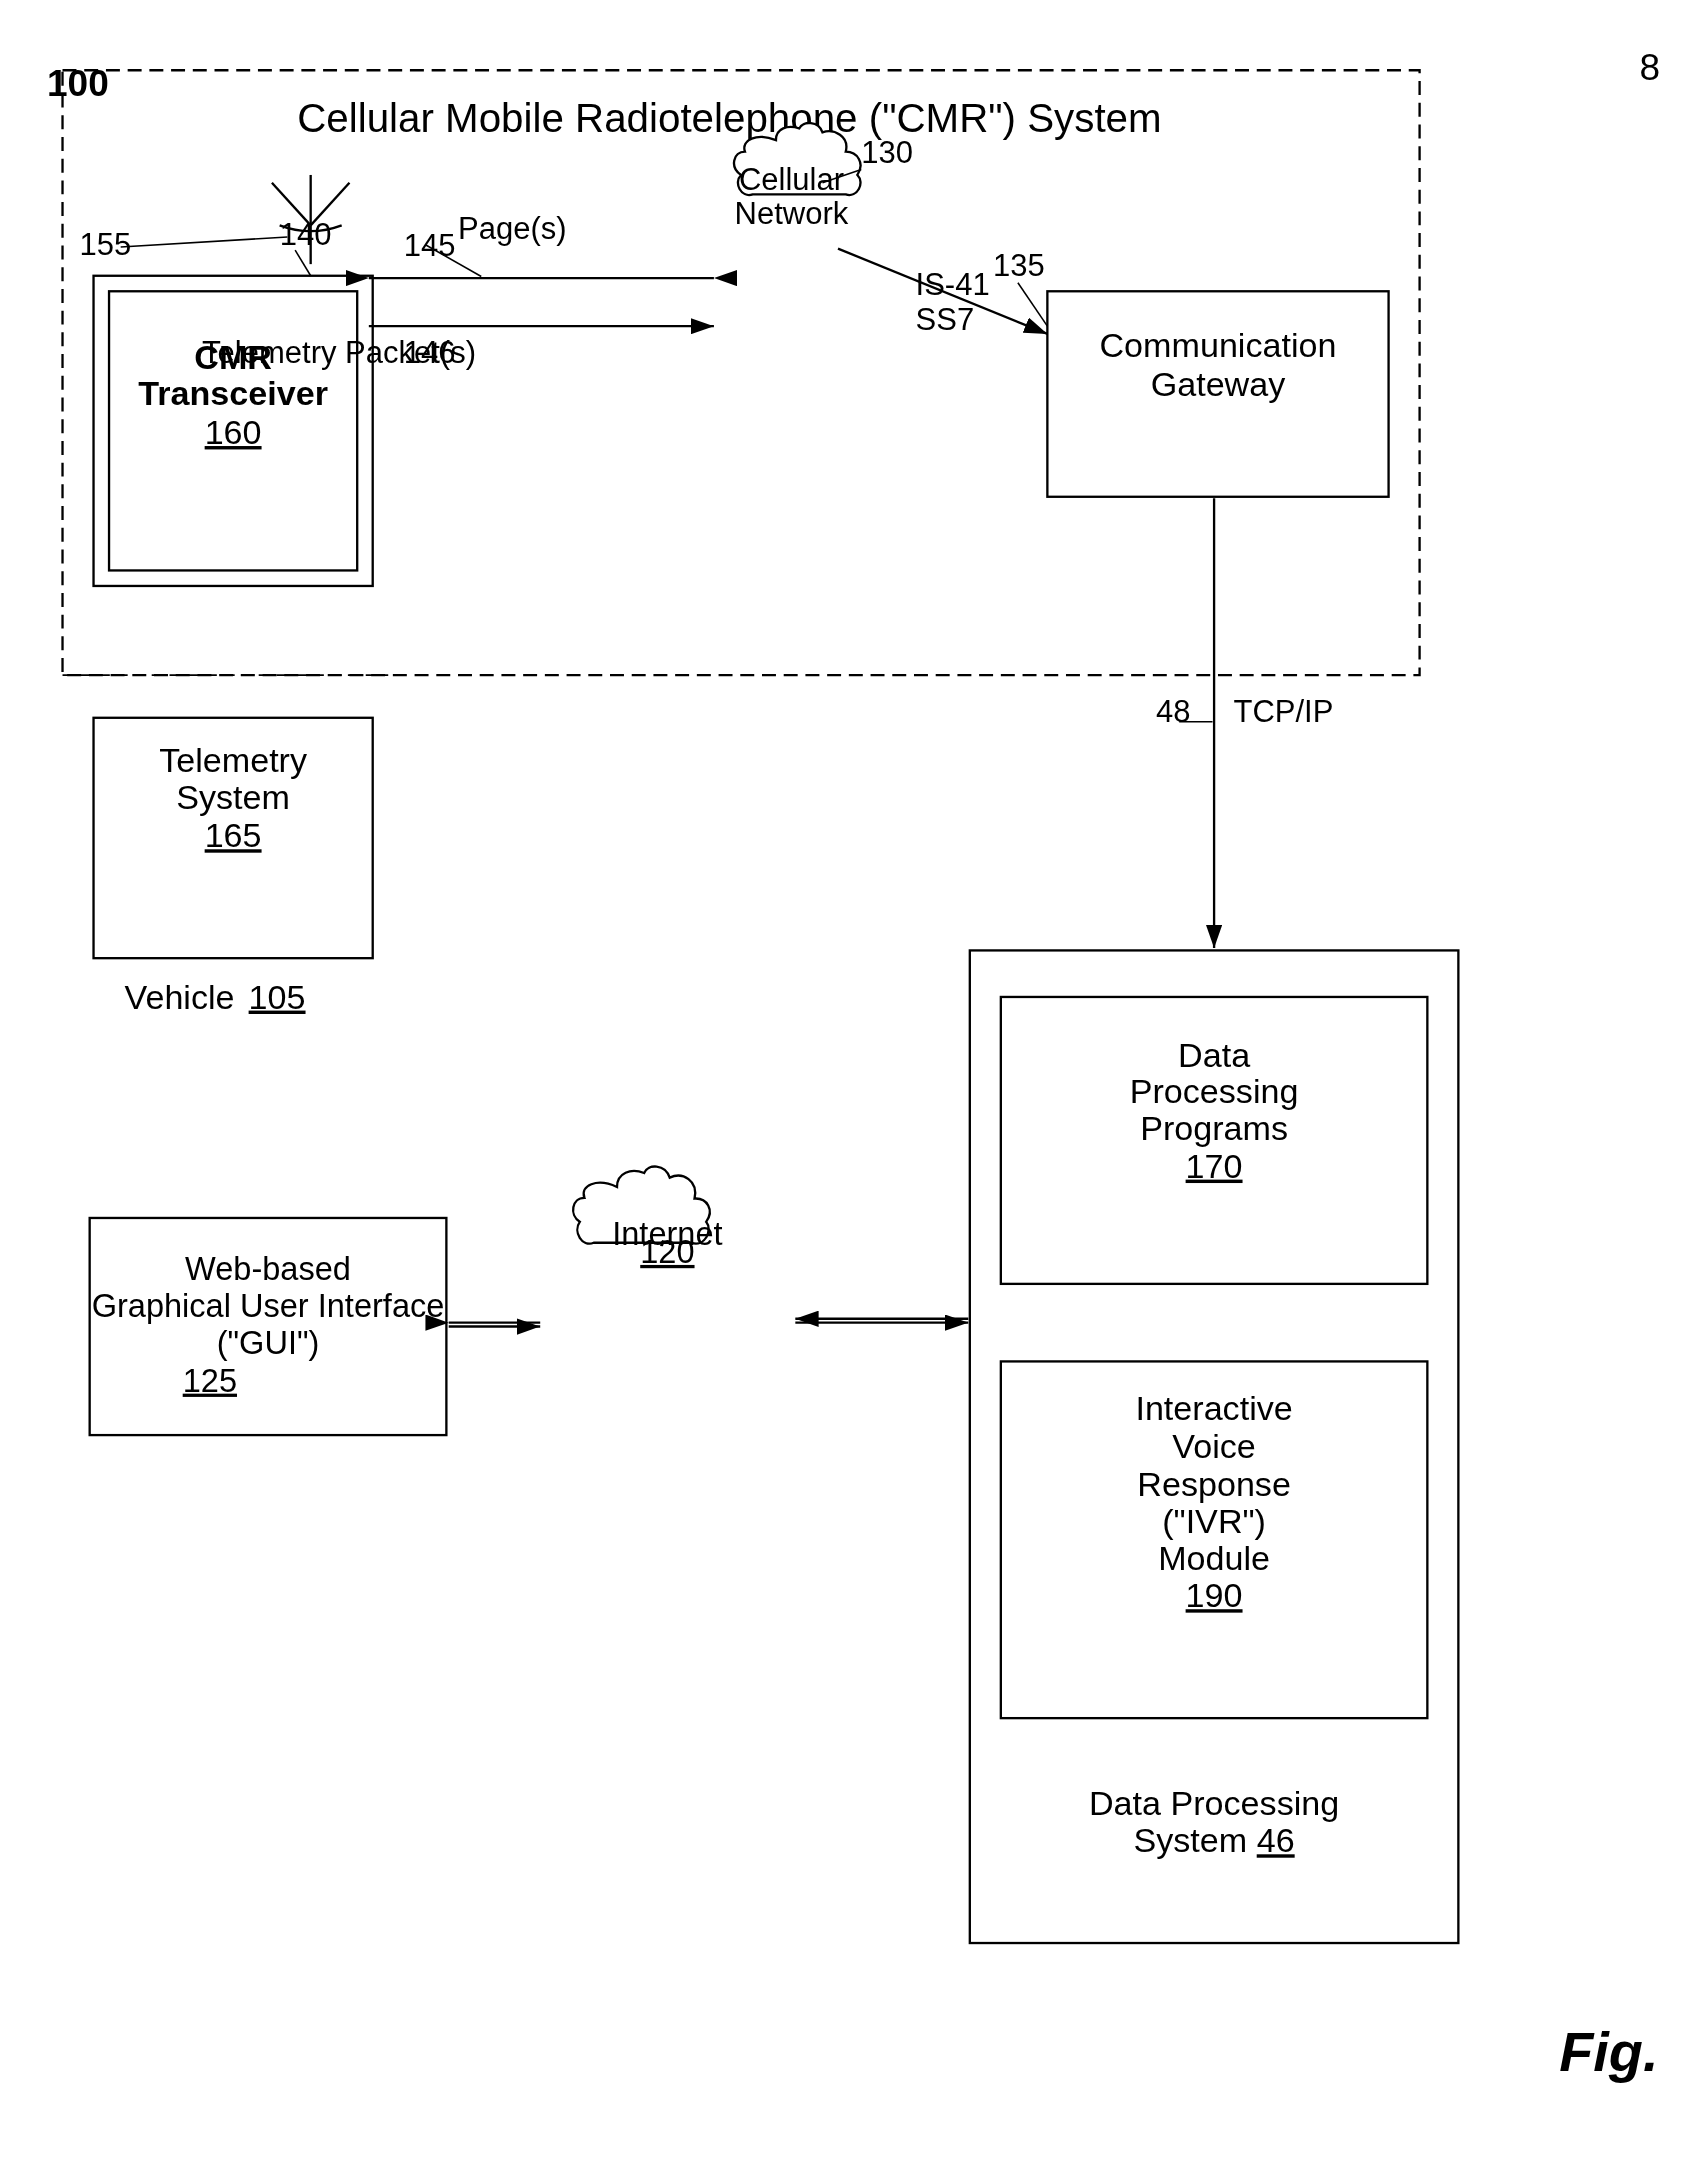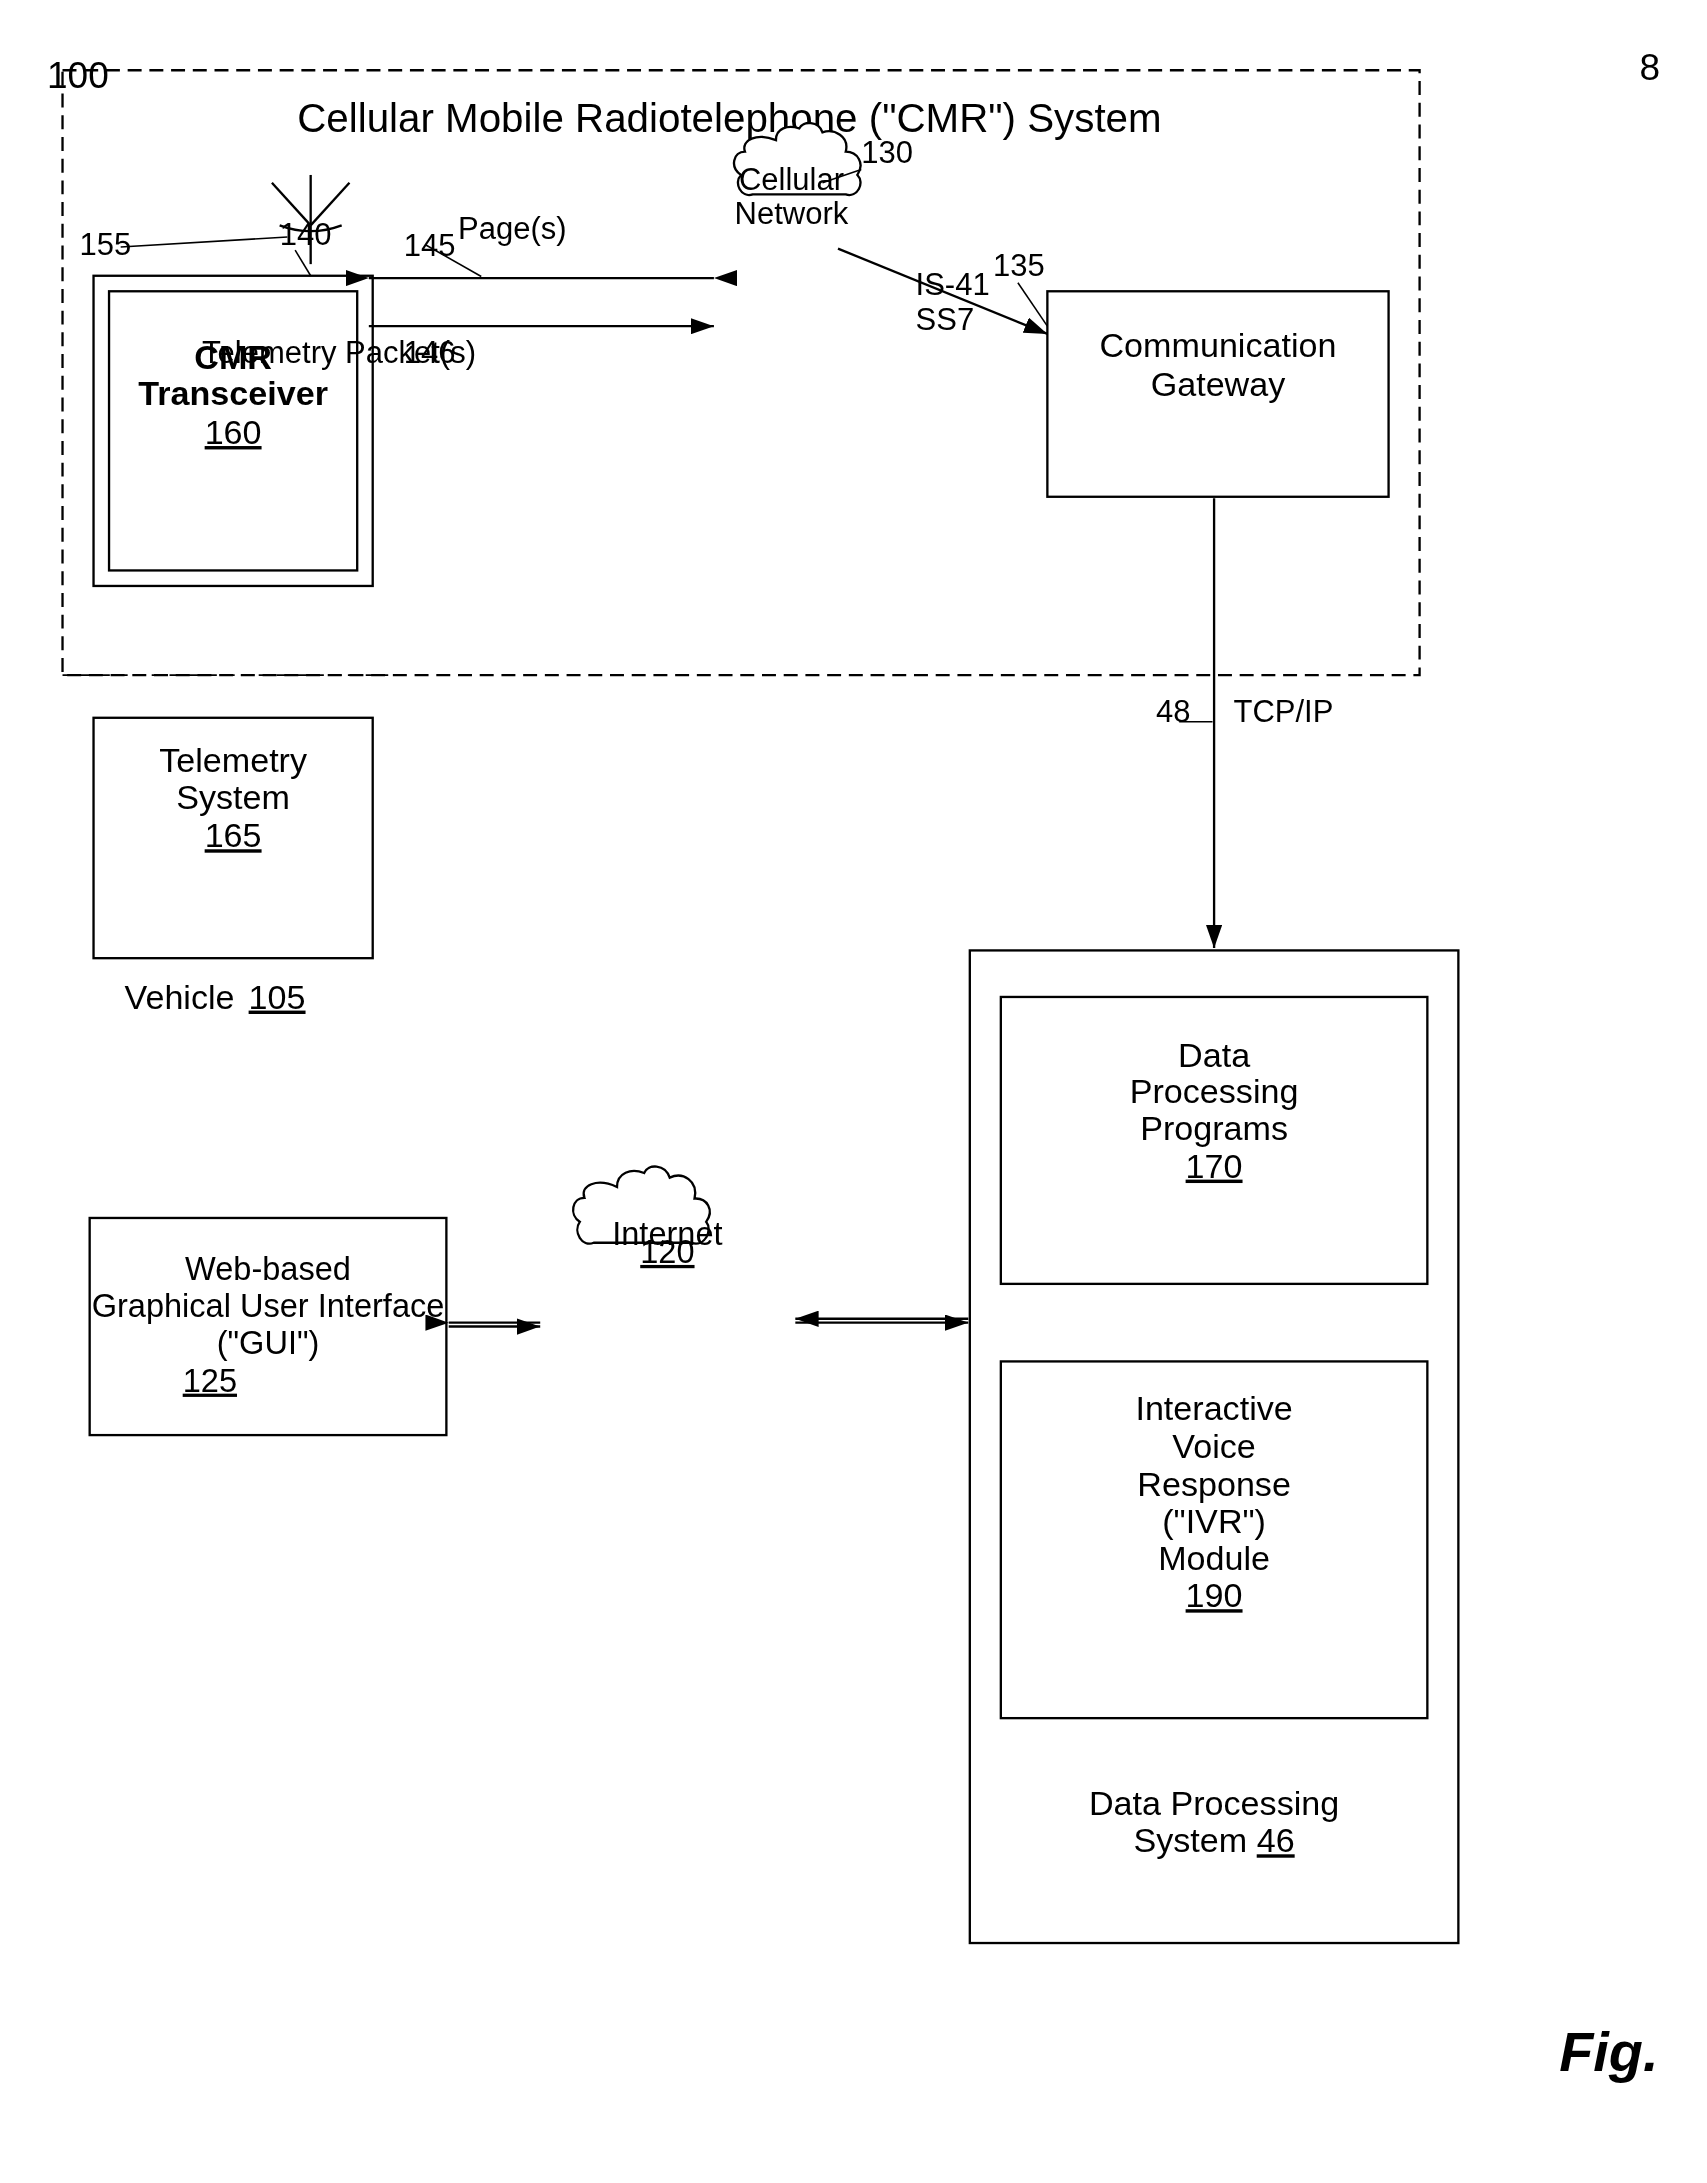--- a/index.html
+++ b/index.html
@@ -33,23 +33,24 @@
       top: 0;
       left: 0;
       width: 100%;
       height: 100%;
       pointer-events: none;
     }
 
     
     .corner-100 {
       position: absolute;
-      top: 8px;
+      top: 16px;
       left: 0px;
       font-size: 37px;
+      font-weight: bold;
     }
 
     .corner-8 {
       position: absolute;
       top: 0px;
       right: 0px;
       font-size: 37px;
     }
   </style>
 </head>

